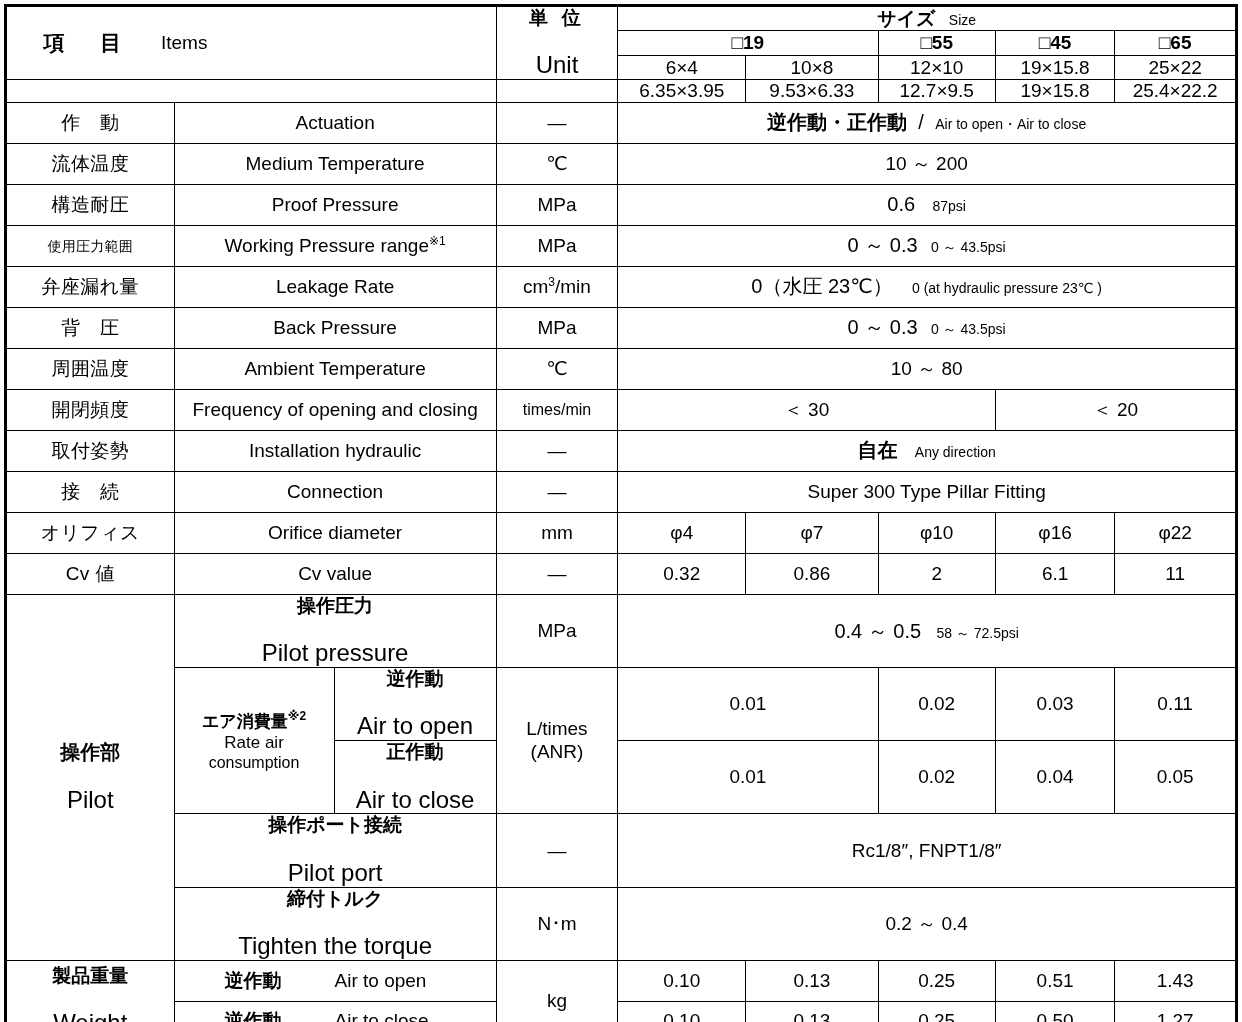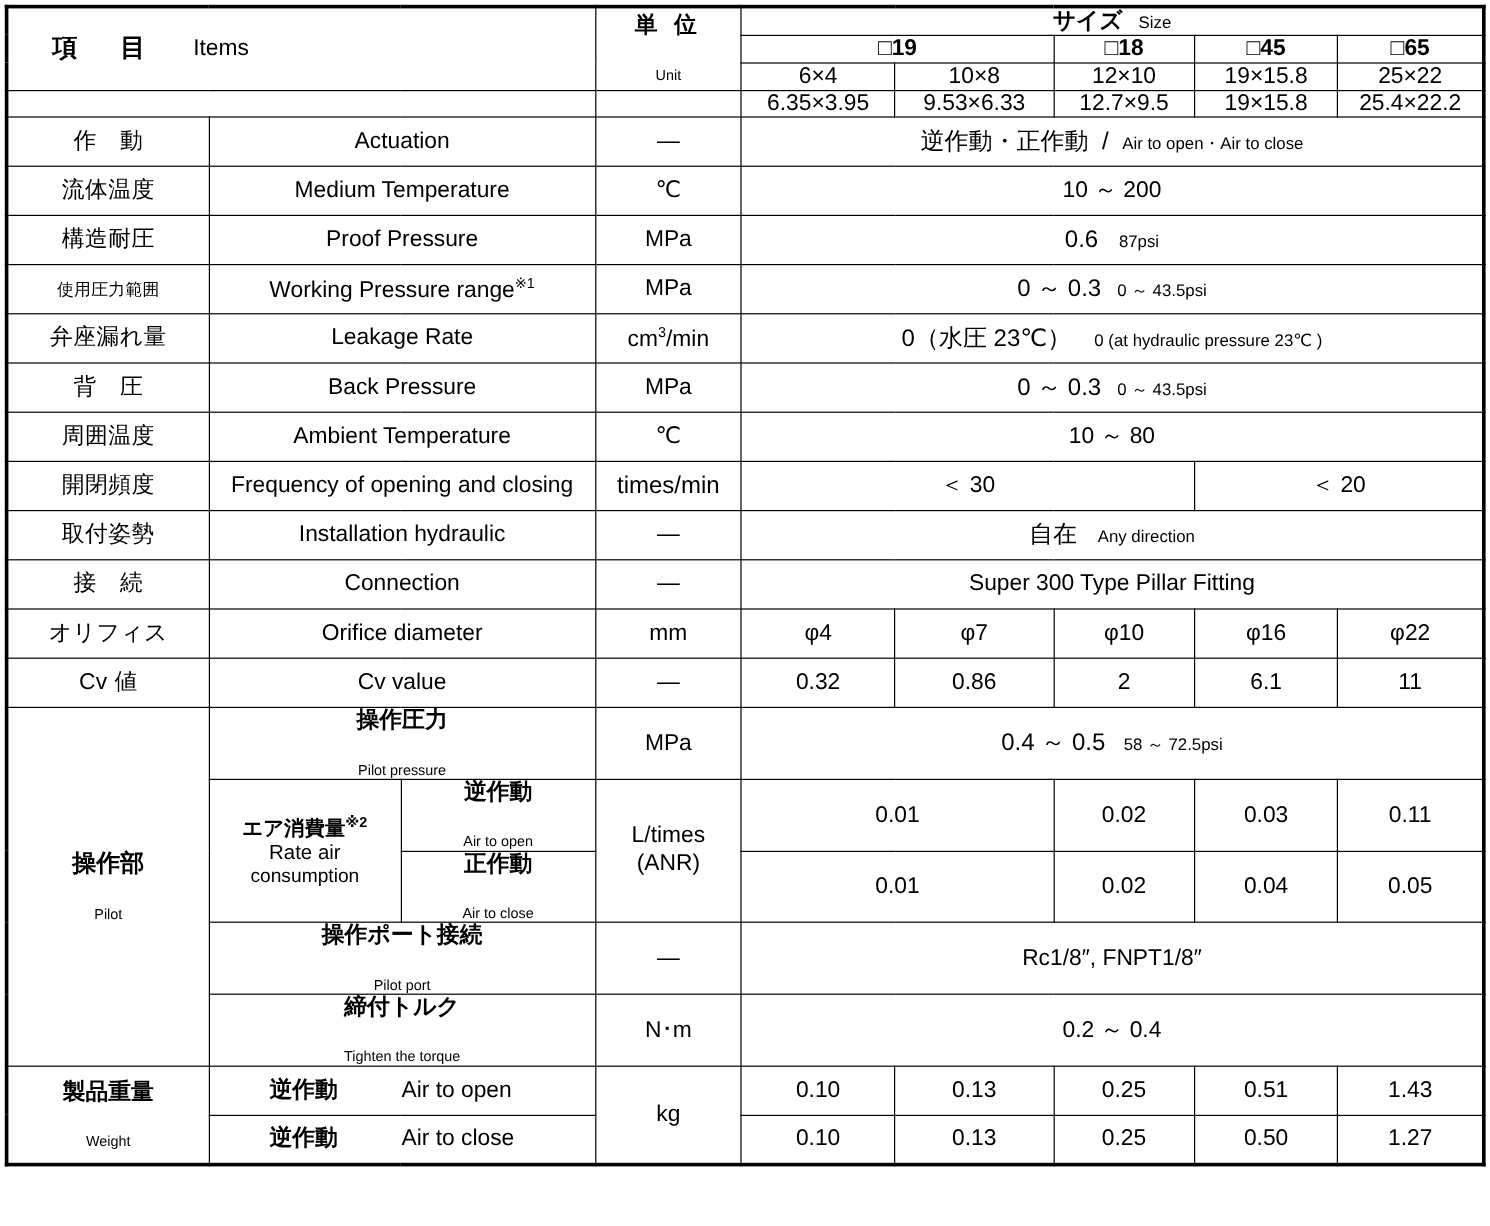--- a/index.html
+++ b/index.html
@@ -39,33 +39,33 @@
   td.itemshead{text-align:left;padding-left:0;}
   .items-inner{display:flex;align-items:center;}
   .items-jp{width:150px;text-align:center;font-weight:bold;font-size:21px;letter-spacing:.35em;}
   .items-en{font-size:19px;}
 
   td.rowlabel-jp{background:#cccccc;font-weight:normal;font-size:19px;letter-spacing:.02em;width:130px;}
   td.rowlabel-en{background:#cccccc;text-align:left;padding-left:12px;font-size:19px;}
 
   .two-line{line-height:1.12;}
   .two-line .l1{font-weight:bold;font-size:19px;}
-  .two-line .l2{font-weight:normal;font-size:12px;margin-top:24px;}
+  .two-line .l2{font-weight:normal;font-size:24px;margin-top:24px;}
 
   .sizehdr{font-weight:bold;font-size:20px;}
   .sizehdr .sm{font-weight:normal;}
   .boxnum{font-size:21px;font-weight:bold;}
   .dim{font-size:20px;}
   .dim2{font-size:19px;margin-top:14px;}
 
   .valbig{font-size:20px;}
   .phi{font-size:21px;}
   .mixed .big{font-size:20px;}
   .mixed .small{font-size:14px;}
-  .mixed .jpb{font-weight:normal;font-size:20px;}
+  .mixed .jpb{font-weight:bold;font-size:20px;}
 
   .wlbl{display:flex;align-items:center;justify-content:flex-start;padding-left:46px;}
   .wlbl .a{font-weight:bold;font-size:19px;width:110px;text-align:left;}
   .wlbl .b{font-size:19px;}
 </style>
 </head>
 <body>
 
 <table id="spec-table">
   <colgroup>
@@ -94,21 +94,21 @@
         <div class="l2">Unit</div>
       </div>
     </td>
     <td class="hd sizehdr" colspan="5">
       <span>サイズ</span>
       <span class="sm" style="margin-left:8px">Size</span>
     </td>
   </tr>
   <tr>
     <td class="hd boxnum" colspan="2">□19</td>
-    <td class="hd boxnum">□18</td>
+    <td class="hd boxnum">□55</td>
     <td class="hd boxnum">□45</td>
     <td class="hd boxnum">□65</td>
   </tr>
   <tr>
     <td class="hd dim">6×4</td>
     <td class="hd dim">10×8</td>
     <td class="hd dim">12×10</td>
     <td class="hd dim">19×15.8</td>
     <td class="hd dim">25×22</td>
   </tr>
@@ -187,21 +187,21 @@
   <tr style="height:41px">
     <td class="rowlabel-jp">周囲温度</td>
     <td class="rowlabel-en" colspan="2">Ambient Temperature</td>
     <td class="unit">℃</td>
     <td class="valbig" colspan="5">10 ～ 80</td>
   </tr>
 
   <tr style="height:41px">
     <td class="rowlabel-jp">開閉頻度</td>
     <td class="rowlabel-en" colspan="2">Frequency of opening and closing</td>
-    <td class="unit" style="font-size:20px">times/min</td>
+    <td class="unit" style="font-size:16px">times/min</td>
     <td class="valbig" colspan="3">＜ 30</td>
     <td class="valbig" colspan="2">＜ 20</td>
   </tr>
 
   <tr style="height:41px">
     <td class="rowlabel-jp">取付姿勢</td>
     <td class="rowlabel-en" colspan="2">Installation hydraulic</td>
     <td class="unit">—</td>
     <td class="mixed" colspan="5">
       <span class="jpb">自在</span>

